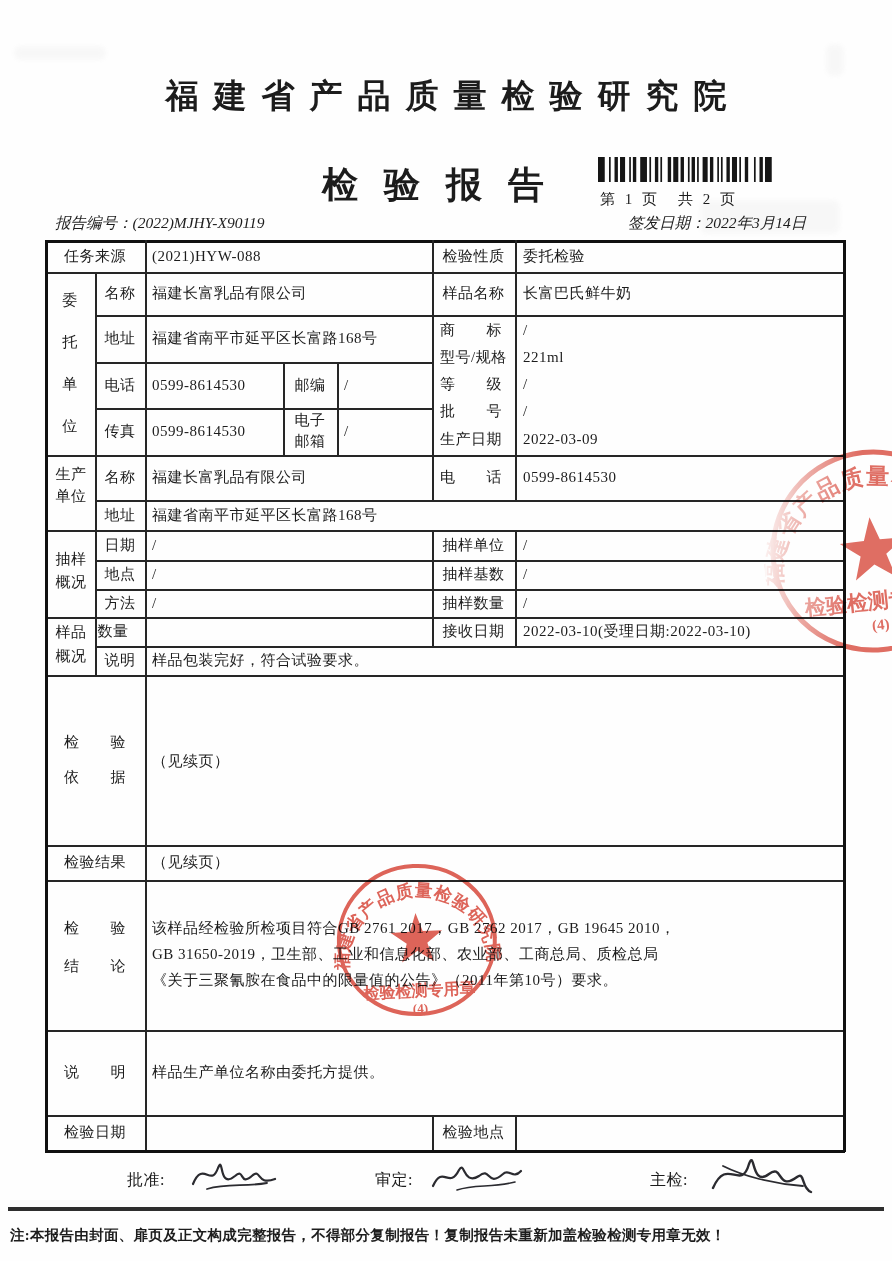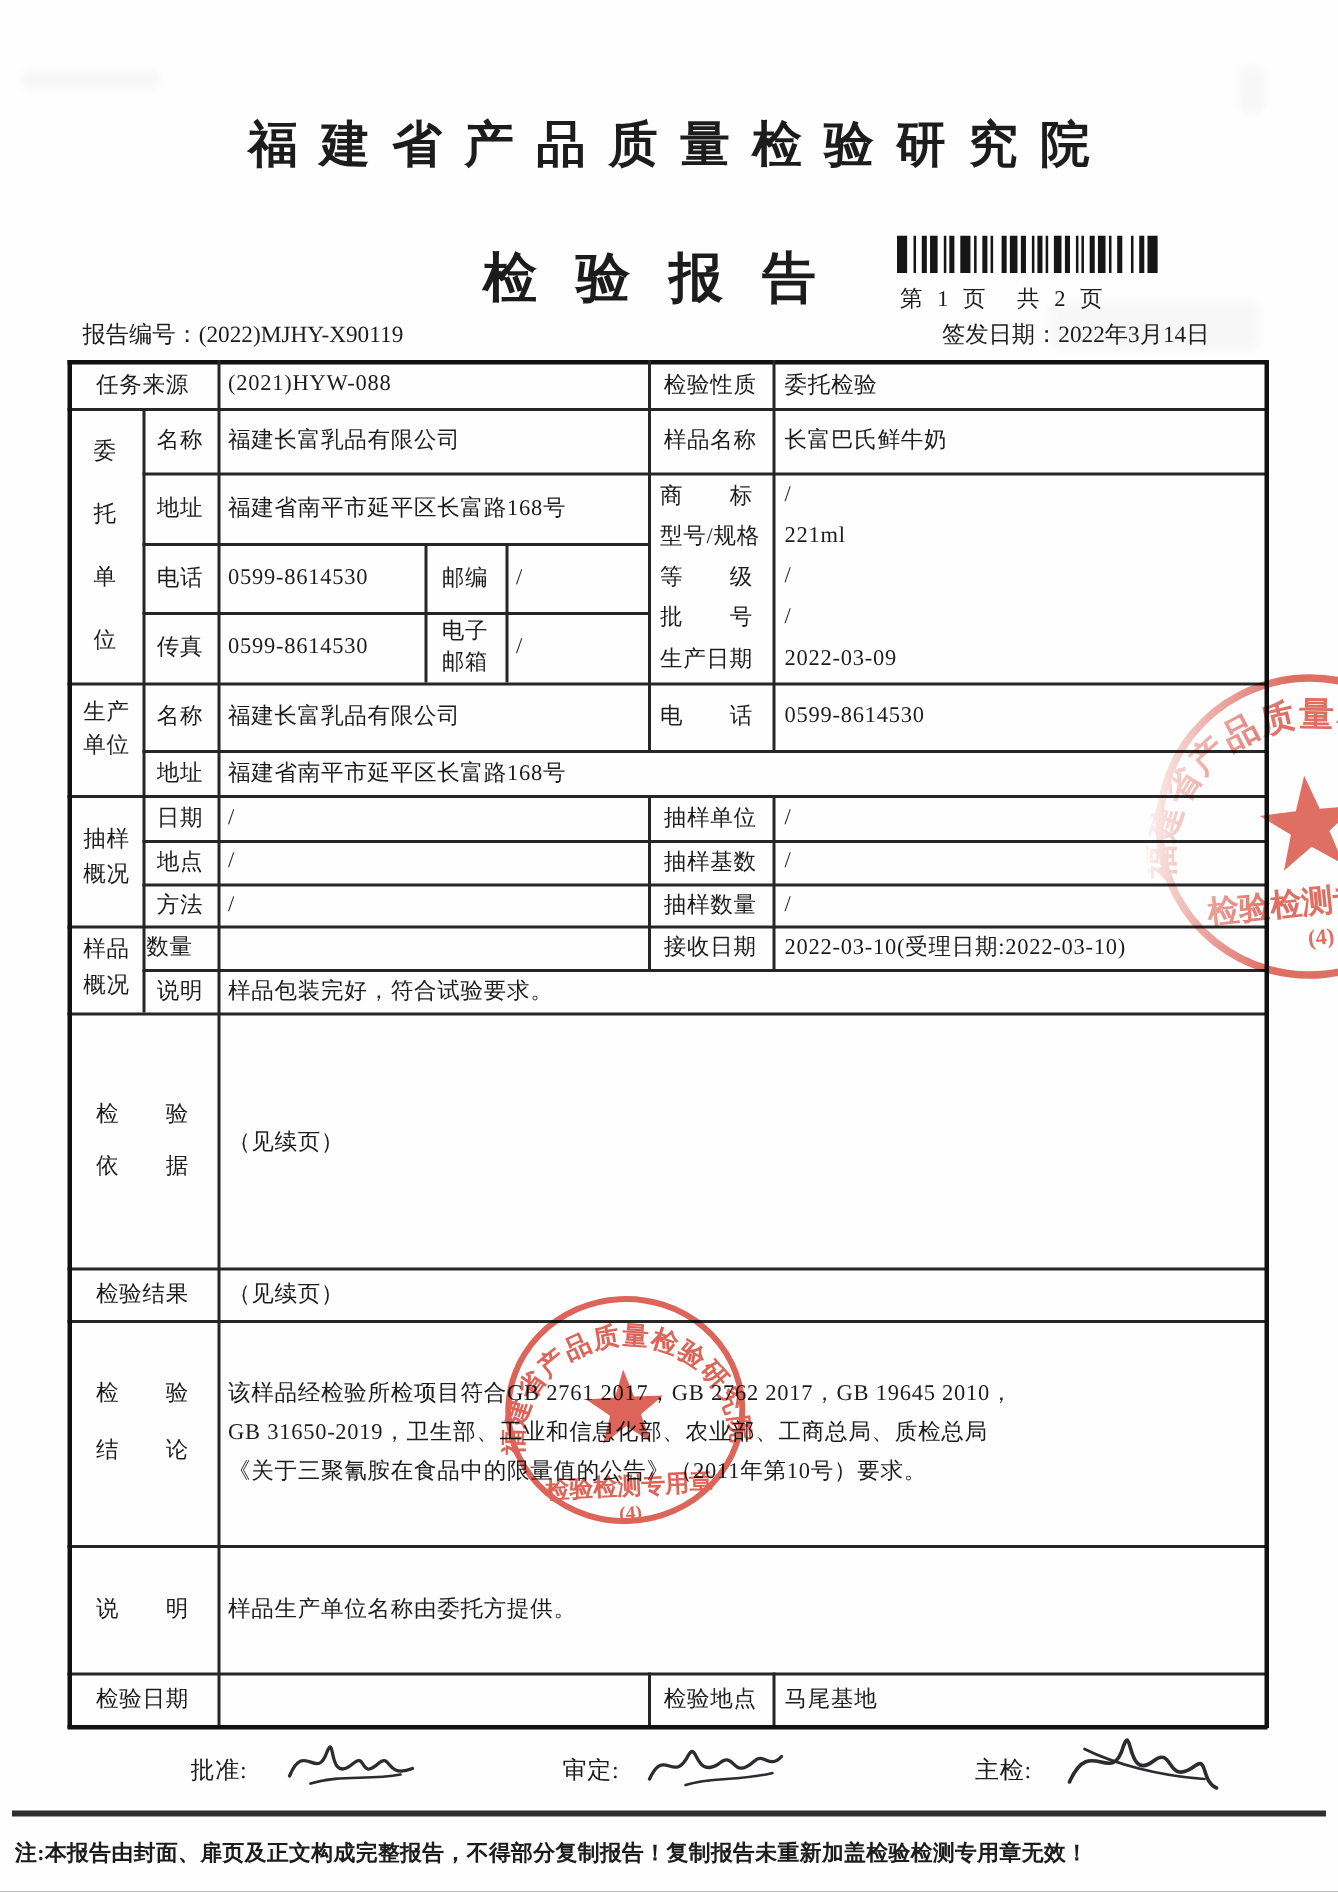--- a/index.html
+++ b/index.html
@@ -11,21 +11,21 @@
   .hl{position:absolute;background:#262626;height:1.8px;}
   .vl{position:absolute;background:#262626;width:1.8px;}
   .thick{height:2.6px;background:#111;}
   .vthick{width:2.6px;background:#111;}
   .hdr1{position:absolute;width:100%;text-align:center;font-weight:bold;font-size:33px;
         letter-spacing:15px;padding-left:15px;box-sizing:border-box;}
   .hdr2{position:absolute;width:100%;text-align:center;font-weight:bold;font-size:25px;
         letter-spacing:2px;padding-left:2px;box-sizing:border-box;}
   .hdr3{position:absolute;width:100%;text-align:center;font-weight:bold;font-size:36px;
         letter-spacing:26px;box-sizing:border-box;}
-  .meta{position:absolute;font-size:15.5px;}
+  .meta{position:absolute;font-size:15.5px;font-style:italic;}
   .pageinfo{position:absolute;font-size:15px;letter-spacing:3px;}
   .foot{position:absolute;font-weight:bold;font-size:14.5px;letter-spacing:.3px;}
   .sig{position:absolute;}
   .stamp{position:absolute;mix-blend-mode:multiply;}
   .stamp text{font-family:"Liberation Serif","DejaVu Serif",serif;font-weight:bold;}
   .stamp-right{opacity:.8;transform:rotate(-6deg);
      -webkit-mask-image:linear-gradient(100deg,transparent 5%,rgba(0,0,0,.55) 22%,#000 42%);
      mask-image:linear-gradient(100deg,transparent 5%,rgba(0,0,0,.55) 22%,#000 42%);}
   .stamp-center{opacity:.85;transform:rotate(-3deg);}
   .smudge{position:absolute;background:#9a9a9a;opacity:.06;filter:blur(2px);border-radius:8px;}
@@ -195,21 +195,20 @@
   <div class="t c" style="left:55px;top:955px;width:80px;height:22px">结　　论</div>
   <div class="t" style="left:152px;top:915px;width:690px;height:26px">该样品经检验所检项目符合GB 2761 2017，GB 2762 2017，GB 19645 2010，</div>
   <div class="t" style="left:152px;top:941px;width:690px;height:26px">GB 31650-2019，卫生部、工业和信息化部、农业部、工商总局、质检总局</div>
   <div class="t" style="left:152px;top:967px;width:690px;height:26px">《关于三聚氰胺在食品中的限量值的公告》（2011年第10号）要求。</div>
 
   <div class="t c" style="left:55px;top:1061px;width:80px;height:22px">说　　明</div>
   <div class="t" style="left:152px;top:1059px;width:600px;height:26px">样品生产单位名称由委托方提供。</div>
 
   <div class="t c" style="left:45px;top:1115px;width:100px;height:35px">检验日期</div>
   <div class="t c" style="left:432px;top:1115px;width:83px;height:35px">检验地点</div>
-  <div class="t" style="left:523px;top:1115px;width:300px;height:35px">马尾基地</div>
 
   <div class="t" style="left:127px;top:1168px;width:60px;height:24px;font-size:16px">批准:</div>
   <svg class="sig" style="left:185px;top:1152px" width="100" height="44">
     <path d="M8,32 C18,8 26,36 33,16 C39,2 33,38 50,24 C60,15 54,36 68,23 C76,17 72,34 90,27" fill="none" stroke="#2b2b30" stroke-width="2.2" stroke-linecap="round"></path>
     <path d="M22,37 C42,31 60,35 82,31" fill="none" stroke="#2b2b30" stroke-width="1.8" stroke-linecap="round"></path>
   </svg>
   <div class="t" style="left:375px;top:1168px;width:60px;height:24px;font-size:16px">审定:</div>
   <svg class="sig" style="left:427px;top:1156px" width="100" height="40">
     <path d="M6,30 C16,8 22,34 32,14 C38,4 36,30 52,20 C64,10 60,32 76,18 C82,12 86,24 94,15" fill="none" stroke="#2b2b30" stroke-width="2.2" stroke-linecap="round"></path>
     <path d="M30,34 C48,28 64,32 88,26" fill="none" stroke="#2b2b30" stroke-width="1.6" stroke-linecap="round"></path>

